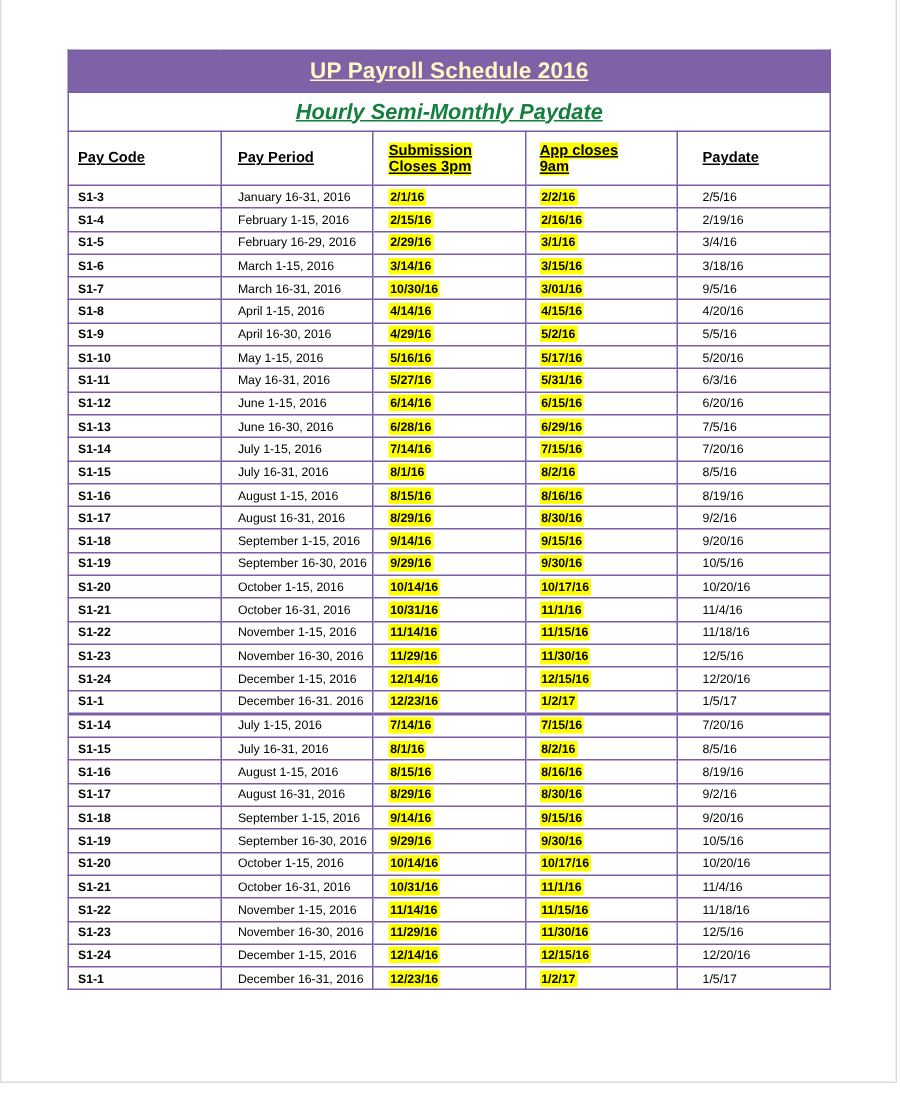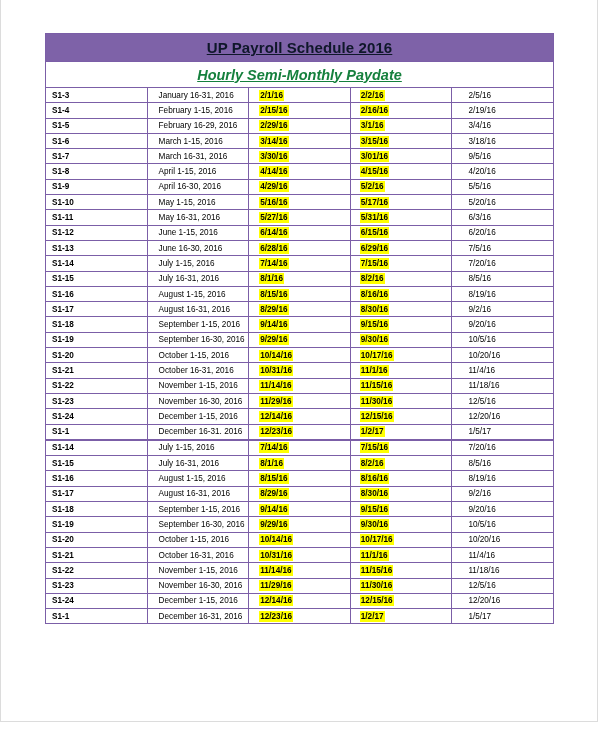--- a/index.html
+++ b/index.html
@@ -48,21 +48,21 @@
   .title-band td {
     background: #7e62a8;
     height: 27px;
     text-align: center;
     border-left-color: #7e62a8;
     border-right-color: #7e62a8;
     border-top-color: #7e62a8;
     border-bottom-color: #7e62a8;
   }
   .title-band .title-txt {
-    color: #0f172a;
+    color: #fef9c3;
     font-size: 15px;
     font-weight: bold;
     text-decoration: underline;
     letter-spacing: 0.1px;
   }
   .subtitle-band td {
     background: #ffffff;
     height: 25px;
     text-align: center;
     border-left-color: #7b5ea7;
@@ -140,20 +140,39 @@
         <tr class="title-band">
           <td colspan="5">
             <span class="title-txt">UP Payroll Schedule 2016</span>
           </td>
         </tr>
         <tr class="subtitle-band">
           <td colspan="5">
             <span class="sub-txt">Hourly Semi-Monthly Paydate</span>
           </td>
         </tr>
+        <tr class="hdr">
+          <td class="c-code">
+            <span class="plain">Pay Code</span>
+          </td>
+          <td class="c-per">
+            <span class="plain">Pay Period</span>
+          </td>
+          <td class="c-sub">
+            <span class="hl">Submission</span><br>
+            <span class="hl">Closes 3pm</span>
+          </td>
+          <td class="c-app">
+            <span class="hl">App closes</span><br>
+            <span class="hl">9am</span>
+          </td>
+          <td class="c-pay">
+            <span class="plain">Paydate</span>
+          </td>
+        </tr>
       </tbody>
       <tbody id="rows-host">
           <tr class="drow">
             <td class="code c-code">S1-3</td>
             <td class="period c-per">January 16-31, 2016</td>
             <td class="sub c-sub"><span class="m">2/1/16</span></td>
             <td class="app c-app"><span class="m">2/2/16</span></td>
             <td class="paydate c-pay">2/5/16</td>
           </tr>
           <tr class="drow">
@@ -173,21 +192,21 @@
           <tr class="drow">
             <td class="code c-code">S1-6</td>
             <td class="period c-per">March 1-15, 2016</td>
             <td class="sub c-sub"><span class="m">3/14/16</span></td>
             <td class="app c-app"><span class="m">3/15/16</span></td>
             <td class="paydate c-pay">3/18/16</td>
           </tr>
           <tr class="drow">
             <td class="code c-code">S1-7</td>
             <td class="period c-per">March 16-31, 2016</td>
-            <td class="sub c-sub"><span class="m">3/30/16</span></td>
+            <td class="sub c-sub"><span class="m">10/30/16</span></td>
             <td class="app c-app"><span class="m">3/01/16</span></td>
             <td class="paydate c-pay">9/5/16</td>
           </tr>
           <tr class="drow">
             <td class="code c-code">S1-8</td>
             <td class="period c-per">April 1-15, 2016</td>
             <td class="sub c-sub"><span class="m">4/14/16</span></td>
             <td class="app c-app"><span class="m">4/15/16</span></td>
             <td class="paydate c-pay">4/20/16</td>
           </tr>

